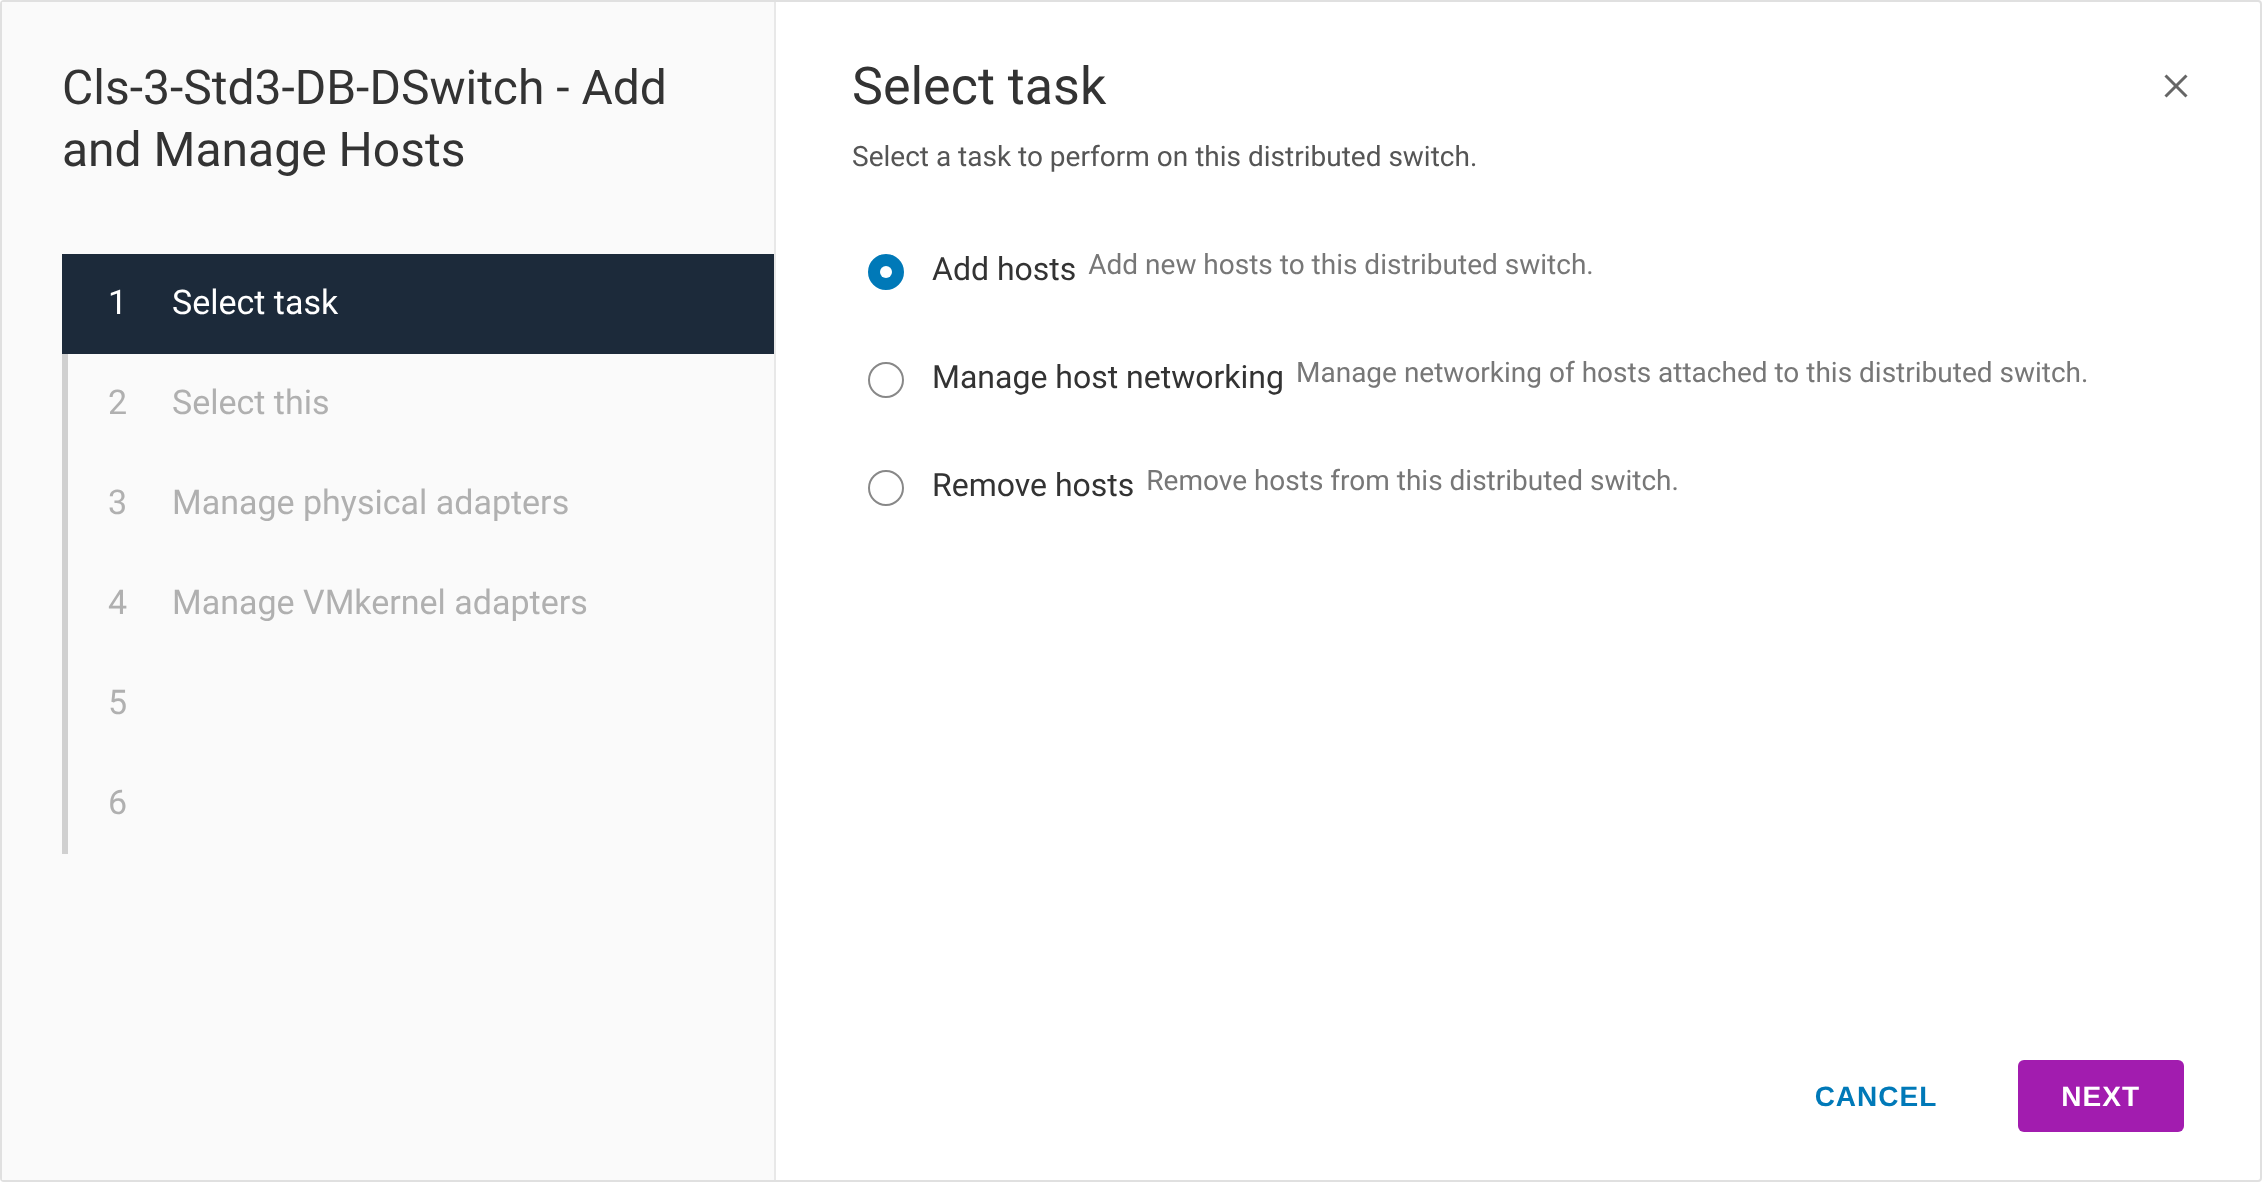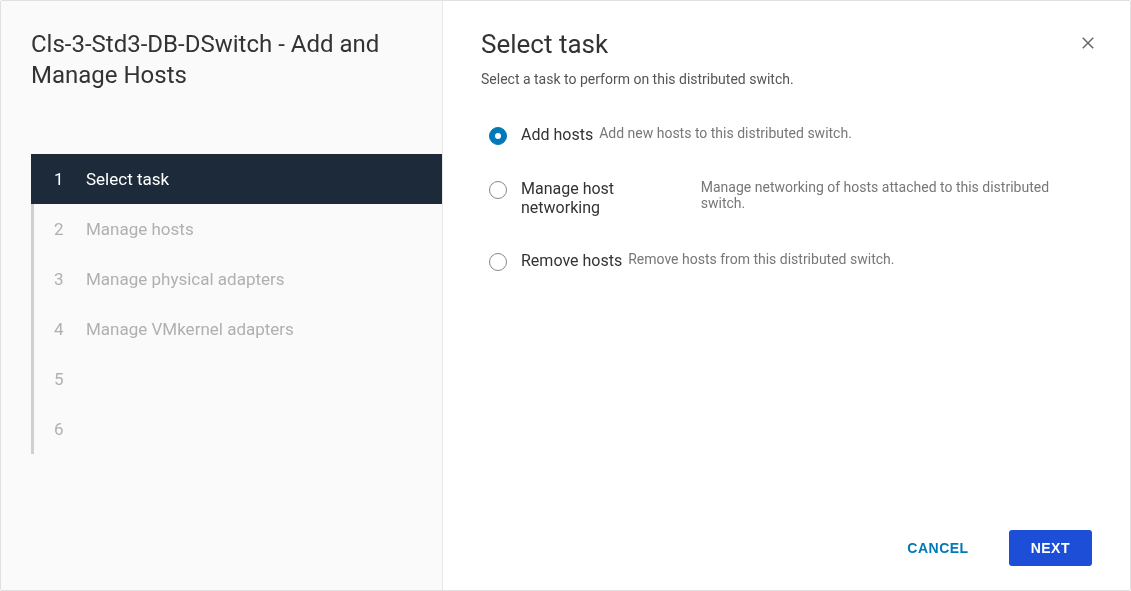--- a/index.html
+++ b/index.html
@@ -15,27 +15,26 @@
       overflow: hidden;
     }
     .dialog {
       display: flex;
       width: 100%;
       height: 100%;
       border: 1px solid #e0e0e0;
       border-radius: 2px;
     }
     .sidebar {
-      width: 442px;
+      width: 387px;
       background: #fafafa;
       border-right: 1px solid #e8e8e8;
       padding: 28px 0 28px 30px;
       display: flex;
       flex-direction: column;
-      gap: 27px;
     }
     .sidebar-title {
       font-size: 24px;
       font-weight: 400;
       color: #333;
       line-height: 1.3;
       margin-bottom: 36px;
       padding-right: 20px;
     }
     .steps {
@@ -159,40 +158,40 @@
       border-radius: 3px;
       cursor: pointer;
       text-transform: uppercase;
     }
     .btn-cancel {
       background: transparent;
       border: none;
       color: #0079b8;
     }
     .btn-next {
-      background: #1d4ed8;
+      background: #a21caf;
       border: none;
       color: #fff;
     }
   </style>
 </head>
 <body>
 
 <div class="dialog">
 
   <div class="sidebar">
     <div class="sidebar-title">Cls-3-Std3-DB-DSwitch - Add and Manage Hosts</div>
     <div class="steps">
       <div class="step active">
         <span class="step-num">1</span>
         <span>Select task</span>
       </div>
       <div class="step">
         <span class="step-num">2</span>
-        <span>Manage hosts</span>
+        <span>Select this</span>
       </div>
       <div class="step">
         <span class="step-num">3</span>
         <span>Manage physical adapters</span>
       </div>
       <div class="step">
         <span class="step-num">4</span>
         <span>Manage VMkernel adapters</span>
       </div>
       <div class="step">

